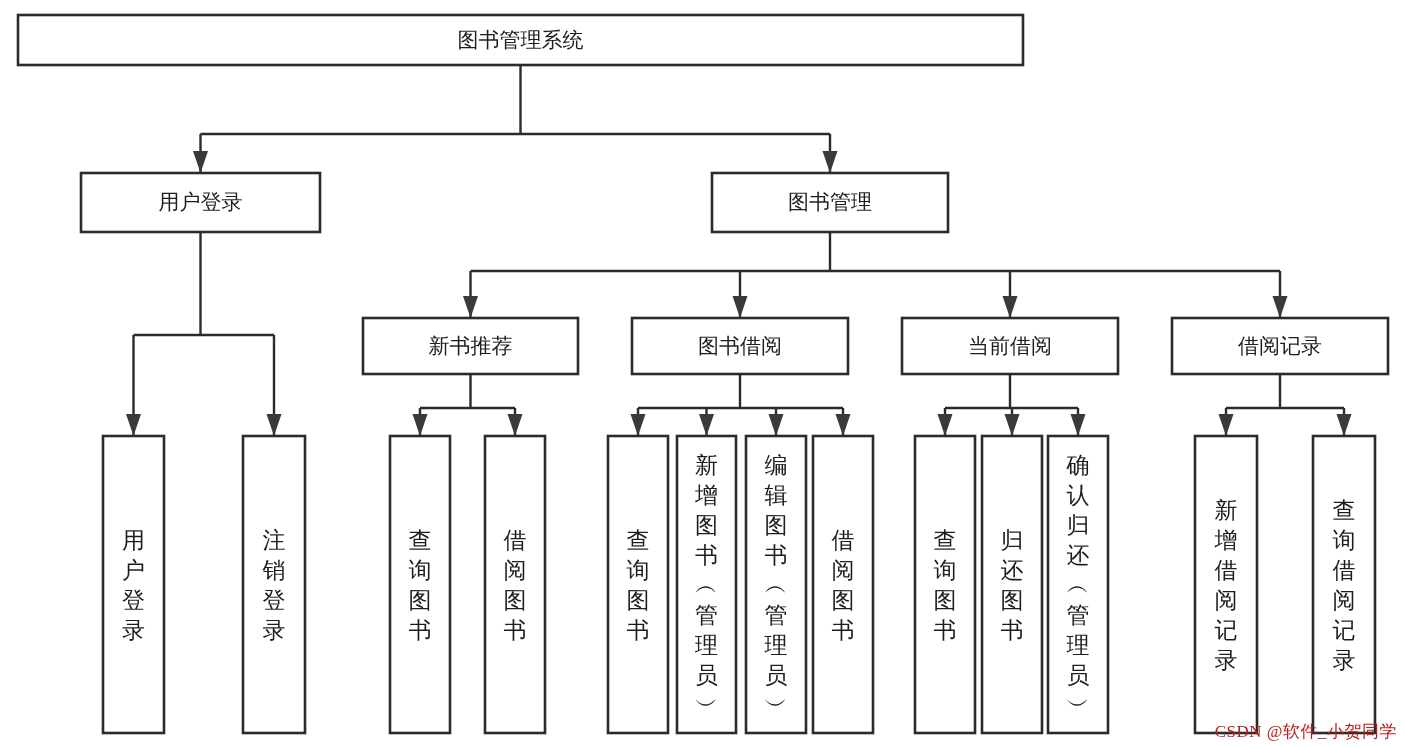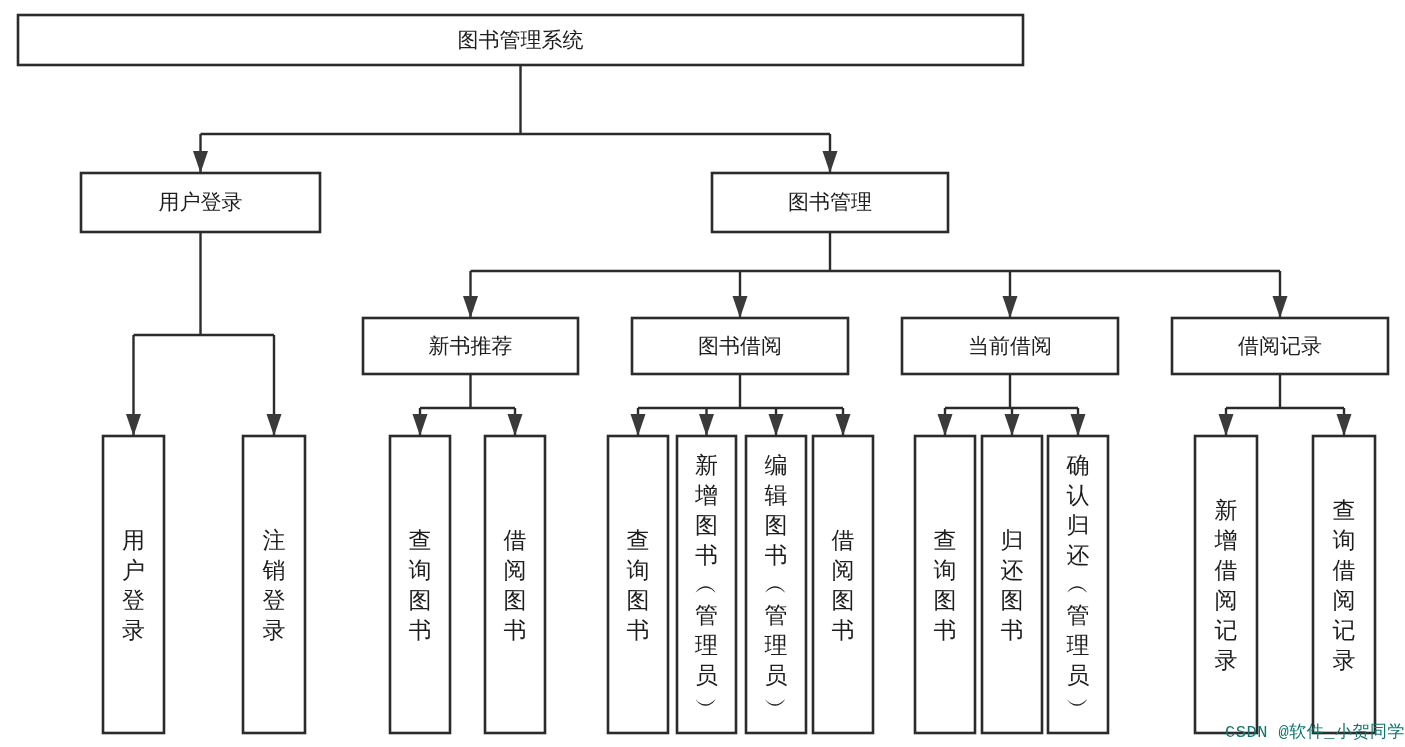--- a/index.html
+++ b/index.html
@@ -49,25 +49,25 @@
     dominant-baseline: middle;
   }
   .node-label-vert {
     font-family: "Liberation Sans", "DejaVu Sans", sans-serif;
     font-size: 23px;
     fill: #1d1d1d;
     text-anchor: middle;
   }
   .watermark {
     position: absolute;
-    right: 0;
+    right: 8px;
     bottom: 4px;
-    font-family: Liberation Mono, monospace;
+    font-family: Liberation Serif, serif;
     font-size: 17px;
-    color: #0f766e;
+    color: #b91c1c;
     letter-spacing: 0.5px;
     white-space: nowrap;
     user-select: none;
   }
 </style>
 </head>
 <body>
 
 <div id="chart-root">
   <svg class="diagram" viewBox="0 0 1405 747">

